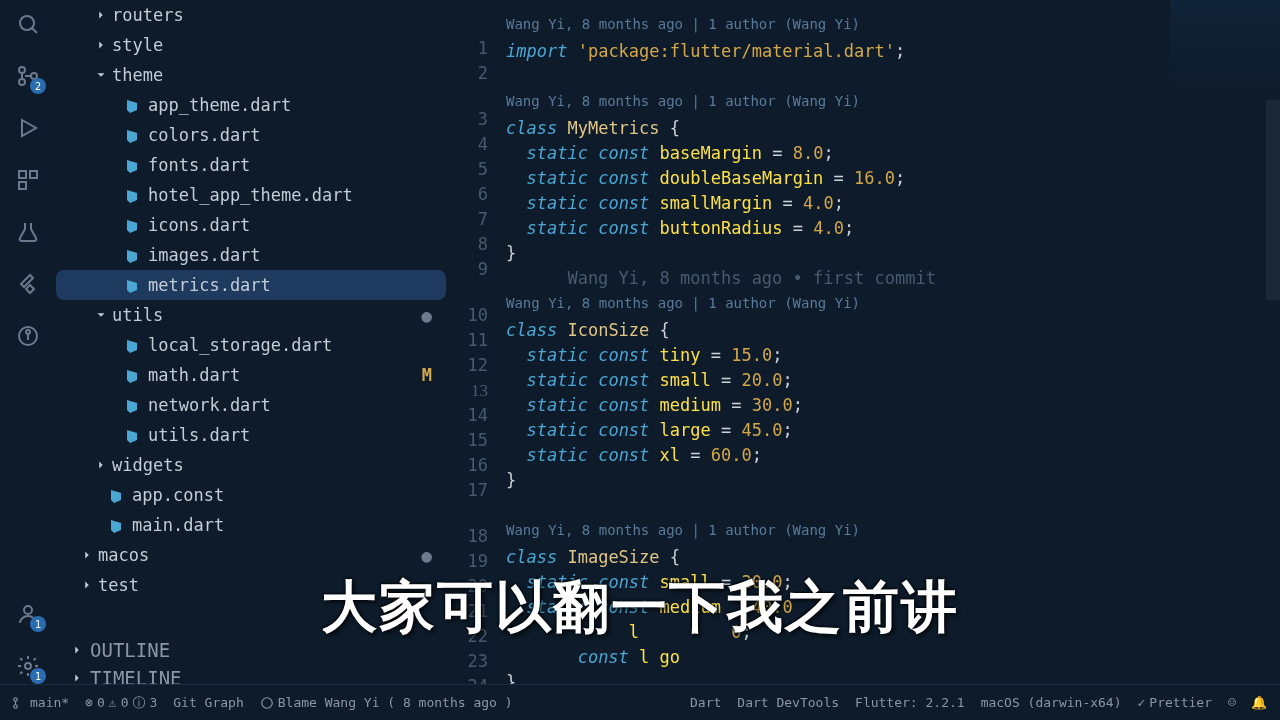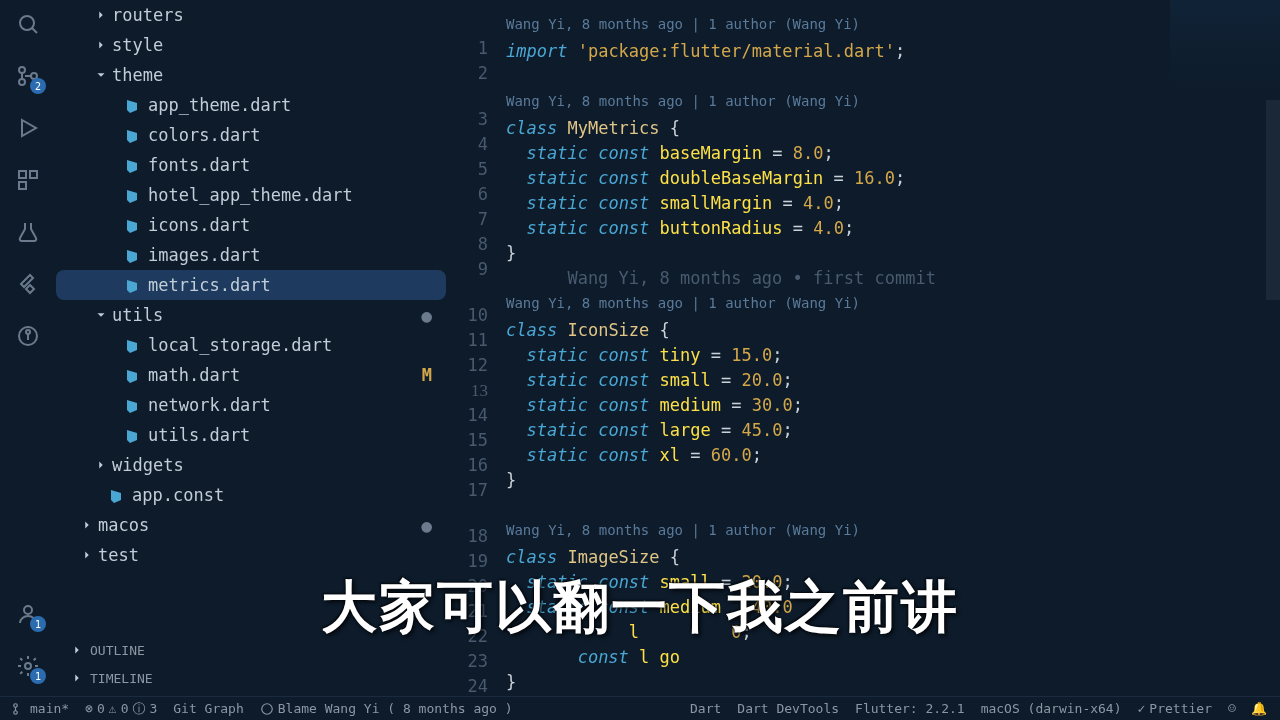--- a/index.html
+++ b/index.html
@@ -71,21 +71,21 @@
 .file-icon.dart { color: #4aa7d4; }
 .folder-label { color: #c1cdd7; }
 .modified-dot { margin-left: auto; margin-right: 14px; color: #6b7a8c; font-size: 18px; }
 .modified-m { margin-left: auto; margin-right: 14px; color: #d4a84a; font-weight: bold; }
 .panel-header {
   display: flex;
   align-items: center;
   padding: 4px 0;
   cursor: pointer;
   color: #8b97a5;
-  font-size: 13px;
+  font-size: 19px;
   height: 28px;
 }
 .panel-header .chevron { margin-left: 14px; margin-right: 6px; }
 .editor-area {
   flex: 1;
   background: #0d1b2a;
   display: flex;
   position: relative;
 }
 .gutter {
@@ -119,21 +119,21 @@
   width: 110px;
   height: 90px;
   background: linear-gradient(#13283f, #0d1b2a);
   opacity: 0.6;
 }
 .status-bar {
   position: absolute;
   bottom: 0;
   left: 0;
   right: 0;
-  height: 24px;
+  height: 36px;
   background: #0d1b2a;
   border-top: 1px solid #1a2b3f;
   display: flex;
   align-items: center;
   font-size: 13px;
   color: #8b97a5;
   padding: 0 12px;
   gap: 16px;
 }
 .status-bar .spacer { flex: 1; }
@@ -336,20 +336,27 @@
               <path d="M6 4l4 4-4 4z"></path>
             </svg>
             <span class="folder-label">widgets</span>
           </div>
           <div class="tree-item">
             <span class="indent" style="width:52px"></span>
             <svg class="file-icon dart" viewBox="0 0 16 16" fill="currentColor">
               <path d="M3 3l10 3v7l-7 3-3-3z"></path>
             </svg>
             <span class="folder-label">app.const</span>
+          </div>
+          <div class="tree-item">
+            <span class="indent" style="width:52px"></span>
+            <svg class="file-icon dart" viewBox="0 0 16 16" fill="currentColor">
+              <path d="M3 3l10 3v7l-7 3-3-3z"></path>
+            </svg>
+            <span class="folder-label">main.dart</span>
           </div>
           <div class="tree-item">
             <span class="indent" style="width:24px"></span>
             <svg class="chevron" viewBox="0 0 16 16" fill="currentColor">
               <path d="M6 4l4 4-4 4z"></path>
             </svg>
             <span class="folder-label">macos</span>
             <span class="modified-dot">●</span>
           </div>
           <div class="tree-item">

